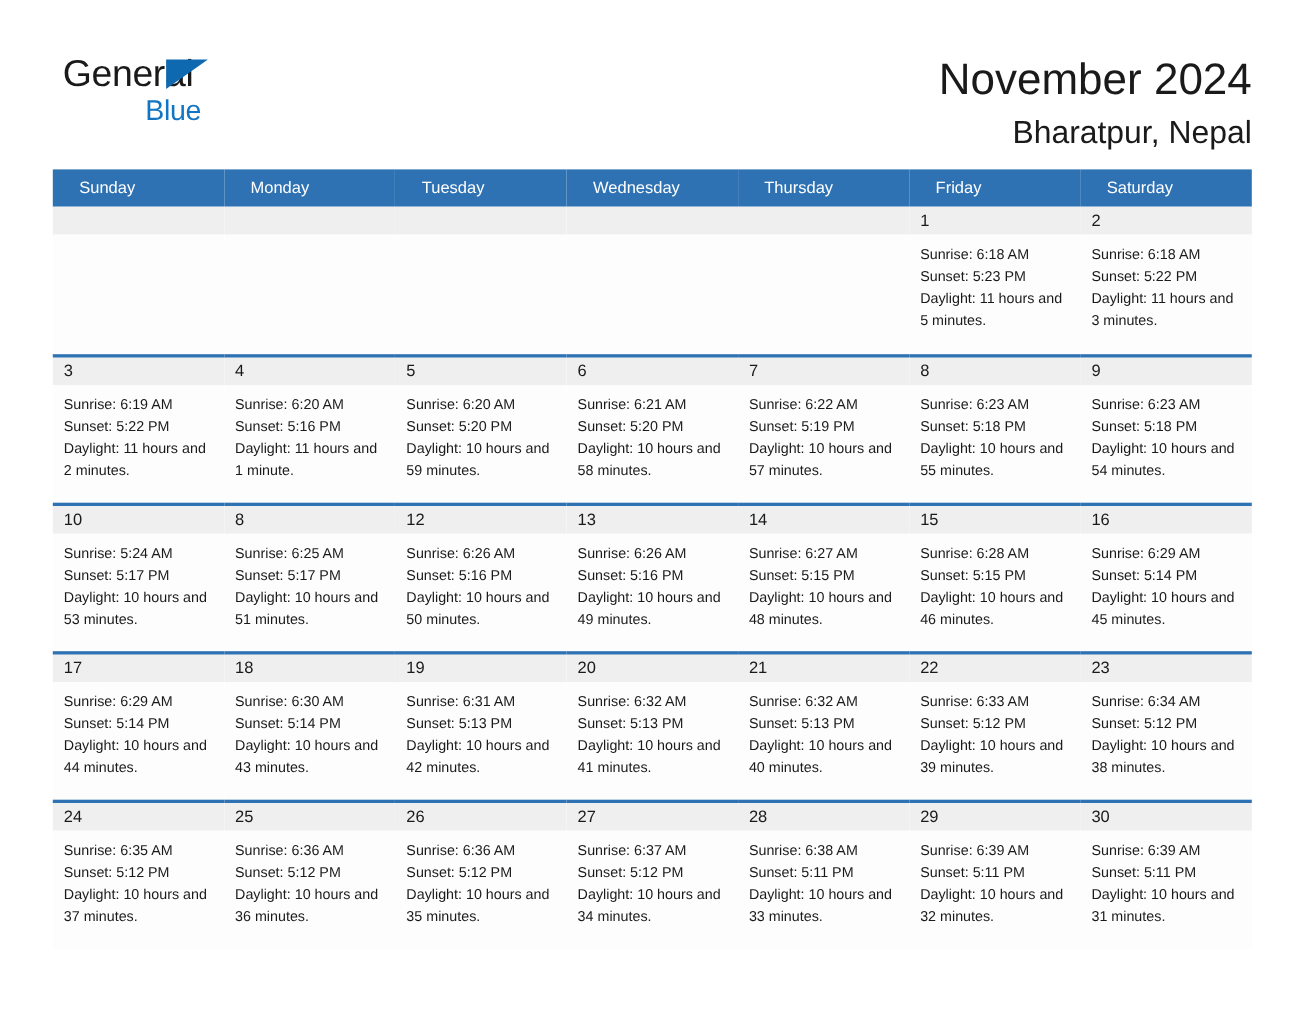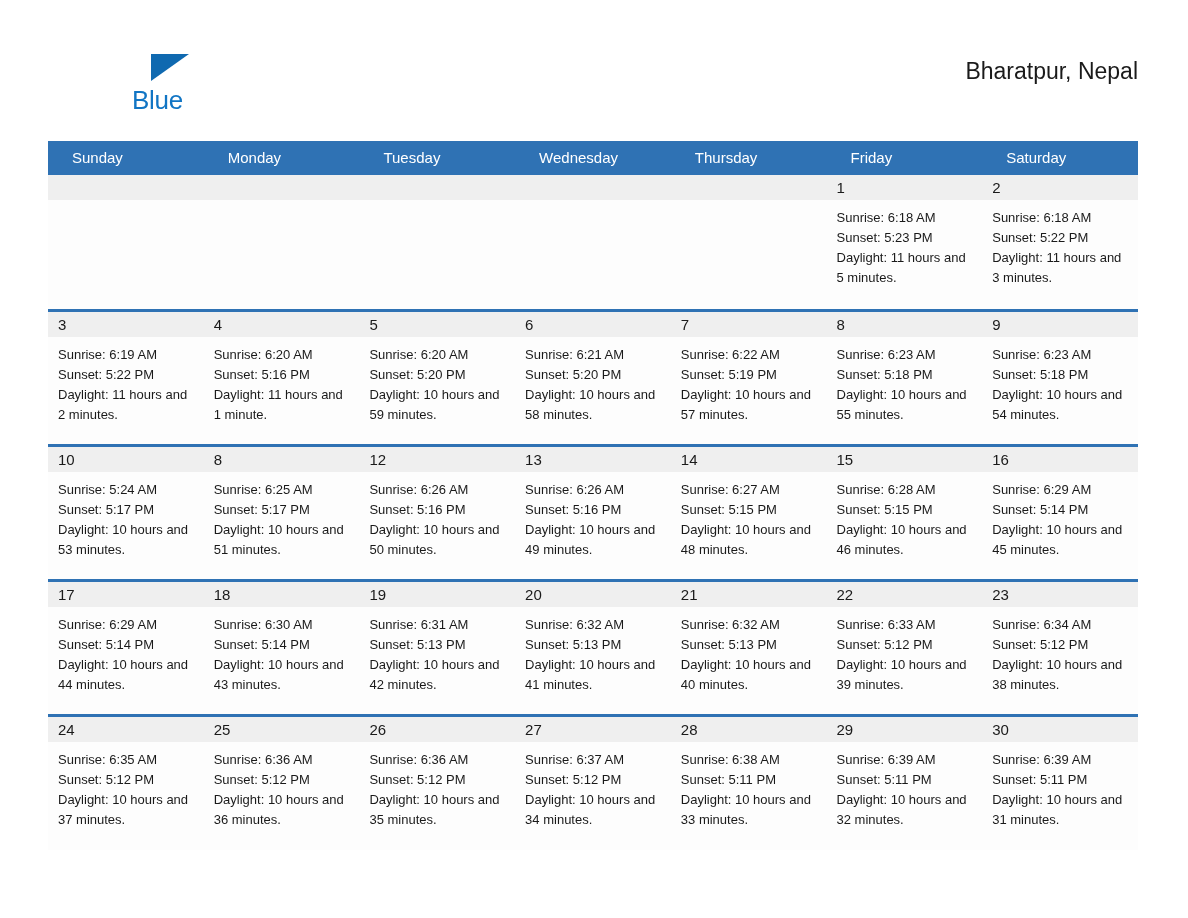--- a/index.html
+++ b/index.html
@@ -71,21 +71,21 @@
   .cal-title {
     font-size: 40px;
     line-height: 50px;
     color: #1a1a1a;
     font-weight: 400;
     letter-spacing: 0px;
     white-space: nowrap;
   }
   .cal-location {
     margin-top: 10px;
-    font-size: 23px;
+    font-size: 29px;
     line-height: 28px;
     color: #1a1a1a;
     font-weight: 400;
     white-space: nowrap;
   }
 
   
   .calendar {
     margin: 19px 50px 0 48px;
     width: 1090px;
@@ -140,25 +140,27 @@
   .cell-body .wrap { white-space: normal; }
 </style>
 </head>
 <body>
 
 <div class="page">
 
   <div class="top-bar">
 
     <div class="brand">
+      <span class="brand-general">General</span>
       <span class="brand-tri"></span>
       <span class="brand-blue">Blue</span>
     </div>
 
     <div class="title-block">
+      <div class="cal-title">November 2024</div>
       <div class="cal-location">Bharatpur, Nepal</div>
     </div>
 
   </div>
 
   <table class="calendar">
     <thead>
       <tr>
         <th>Sunday</th>
         <th>Monday</th>

